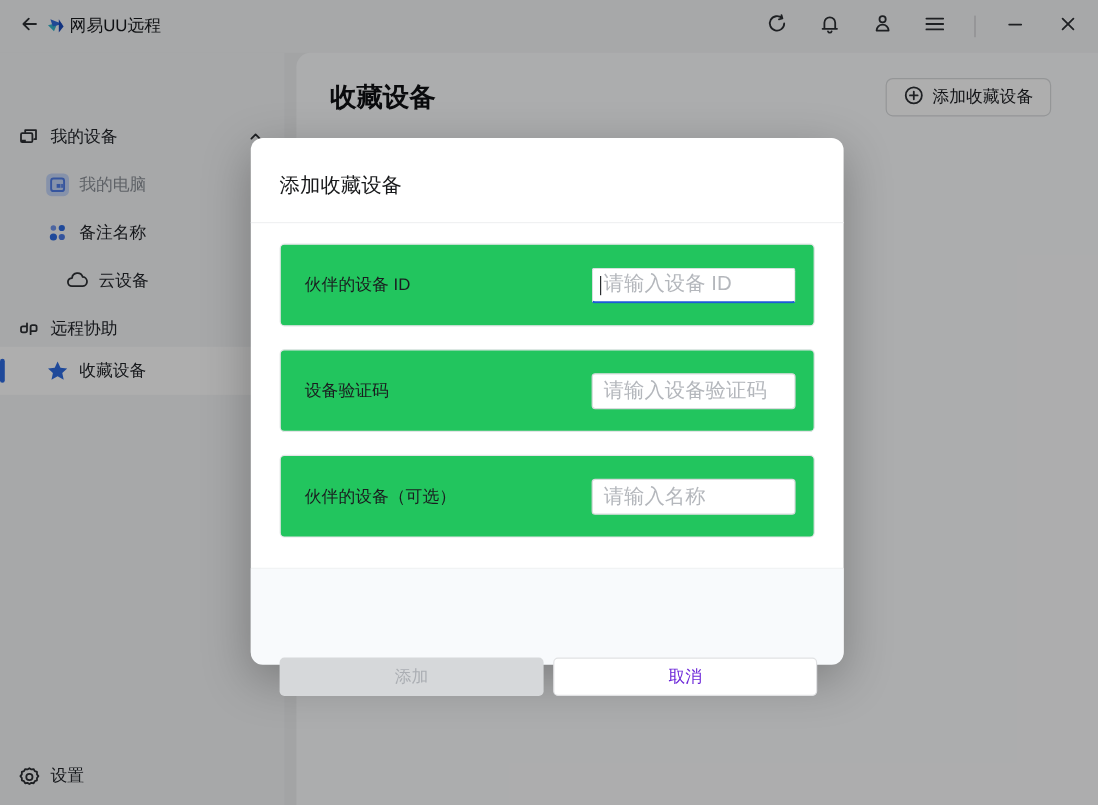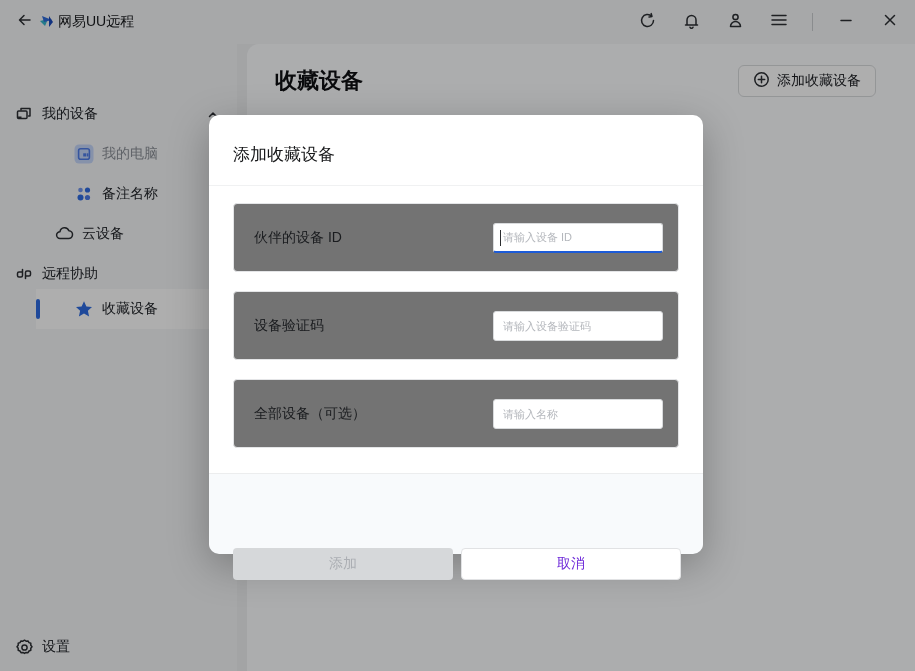--- a/index.html
+++ b/index.html
@@ -14,45 +14,45 @@
   .tb-left{display:flex;align-items:center;gap:0;padding-left:14px;}
   .tb-title{font-size:14px;color:#17191c;}
   .tb-right{position:absolute;right:0;top:0;height:44px;display:flex;align-items:center;gap:22px;padding-right:14px;}
   .tb-btn{width:22px;height:22px;display:flex;align-items:center;justify-content:center;cursor:pointer;}
   .tb-sep{width:1px;height:18px;background:#c9cbce;}
   .icon-stroke{stroke:#2c2f33;fill:none;stroke-width:1.5;stroke-linecap:round;stroke-linejoin:round;}
   
   .sidebar{position:absolute;left:0;top:44px;width:237px;height:627px;background:#f2f3f5;z-index:1;}
   .side-item{position:absolute;left:0;width:237px;height:40px;display:flex;align-items:center;cursor:pointer;box-sizing:border-box;}
   .side-item .lbl{font-size:14px;color:#23262b;margin-left:8px;}
-  .side-item.sub{padding-left:38px;margin-left:36px;}
+  .side-item.sub{padding-left:38px;}
   .side-item.top{padding-left:14px;}
   .side-item.muted .lbl{color:#8a8f96;}
   .side-item.selected{background:#fdfdfd;}
   .sel-bar{position:absolute;left:0;top:10px;width:4px;height:20px;border-radius:2px;background:#2e6be0;}
   .chev{position:absolute;right:18px;top:13px;}
   .icon20{width:20px;height:20px;flex:0 0 20px;display:flex;align-items:center;justify-content:center;}
   
   .main-card{position:absolute;left:247px;top:44px;width:668px;height:627px;background:#fafbfc;border-radius:12px 0 0 0;z-index:1;}
   .page-heading{position:absolute;left:28px;top:22px;font-size:22px;font-weight:700;color:#0f1013;}
   .add-fav-btn{position:absolute;right:39px;top:21px;height:32px;padding:0 14px;display:flex;align-items:center;gap:7px;
     background:#fcfcfd;border:1px solid #d7d9db;border-radius:6px;font-size:14px;color:#1c1e22;cursor:pointer;box-sizing:border-box;}
   
   .dim-overlay{position:absolute;left:0;top:0;width:915px;height:671px;background:rgba(0,0,0,0.31);z-index:10;}
   .modal{position:absolute;left:209px;top:115px;width:494px;height:438px;background:#ffffff;border-radius:10px;
     box-shadow:0 12px 40px rgba(0,0,0,0.28);z-index:20;}
   .modal-title{position:absolute;left:24px;top:28px;font-size:17px;font-weight:500;color:#17181a;}
   .modal-divider{position:absolute;left:0;top:70px;width:100%;height:1px;background:#f0f1f2;}
   .form-row{position:absolute;left:24px;width:446px;height:69px;border:1px solid #e4e5e7;border-radius:4px;
-    display:flex;align-items:center;justify-content:space-between;padding:0 15px 0 20px;box-sizing:border-box;background:#737373;}
+    display:flex;align-items:center;justify-content:space-between;padding:0 15px 0 20px;box-sizing:border-box;background:#22c55e;}
   .row-0{top:88px;} .row-1{top:176px;} .row-2{top:264px;}
   .row-label{font-size:14px;color:#1a1c1f;}
   .input-wrap{position:relative;}
   .text-input{width:170px;height:30px;box-sizing:border-box;border:1px solid #d9dbdd;border-radius:3px;
-    padding:0 8px 0 9px;font-size:11px;color:#222;background:#fff;outline:none;font-family:inherit;}
+    padding:0 8px 0 9px;font-size:17px;color:#222;background:#fff;outline:none;font-family:inherit;}
   .text-input::placeholder{color:#b4b7bc;}
   .text-input.focused{border-bottom:2px solid #1c5bd8;}
   .caret{position:absolute;left:7px;top:7px;width:1px;height:16px;background:#2b2d30;}
   .modal-footer{position:absolute;left:0;top:358px;width:100%;height:80px;background:#f8fafc;border-top:1px solid #ecedee;
     border-radius:0 0 10px 10px;}
   .btn{position:absolute;top:26px;width:220px;height:32px;border-radius:4px;font-size:14px;display:flex;align-items:center;
     justify-content:center;box-sizing:border-box;cursor:pointer;font-family:inherit;margin-top:48px;}
   .btn-add{left:24px;background:#d6d8da;color:#abaeb3;border:none;cursor:default;}
   .btn-cancel{left:252px;background:#ffffff;color:#6d28d9;border:1px solid #e1e2e4;}
 </style>
@@ -235,21 +235,21 @@
   </div>
 
   <div class="form-row row-1">
     <span class="row-label">设备验证码</span>
     <span class="input-wrap">
       <input class="text-input" type="text" placeholder="请输入设备验证码" style="">
     </span>
   </div>
 
   <div class="form-row row-2">
-    <span class="row-label">全部设备（可选）</span>
+    <span class="row-label">伙伴的设备（可选）</span>
     <span class="input-wrap">
       <input class="text-input" type="text" placeholder="请输入名称" style="">
     </span>
   </div>
 
   <div class="modal-footer">
     <button class="btn btn-add" disabled="">添加</button>
     <button class="btn btn-cancel">取消</button>
   </div>
 </div>

